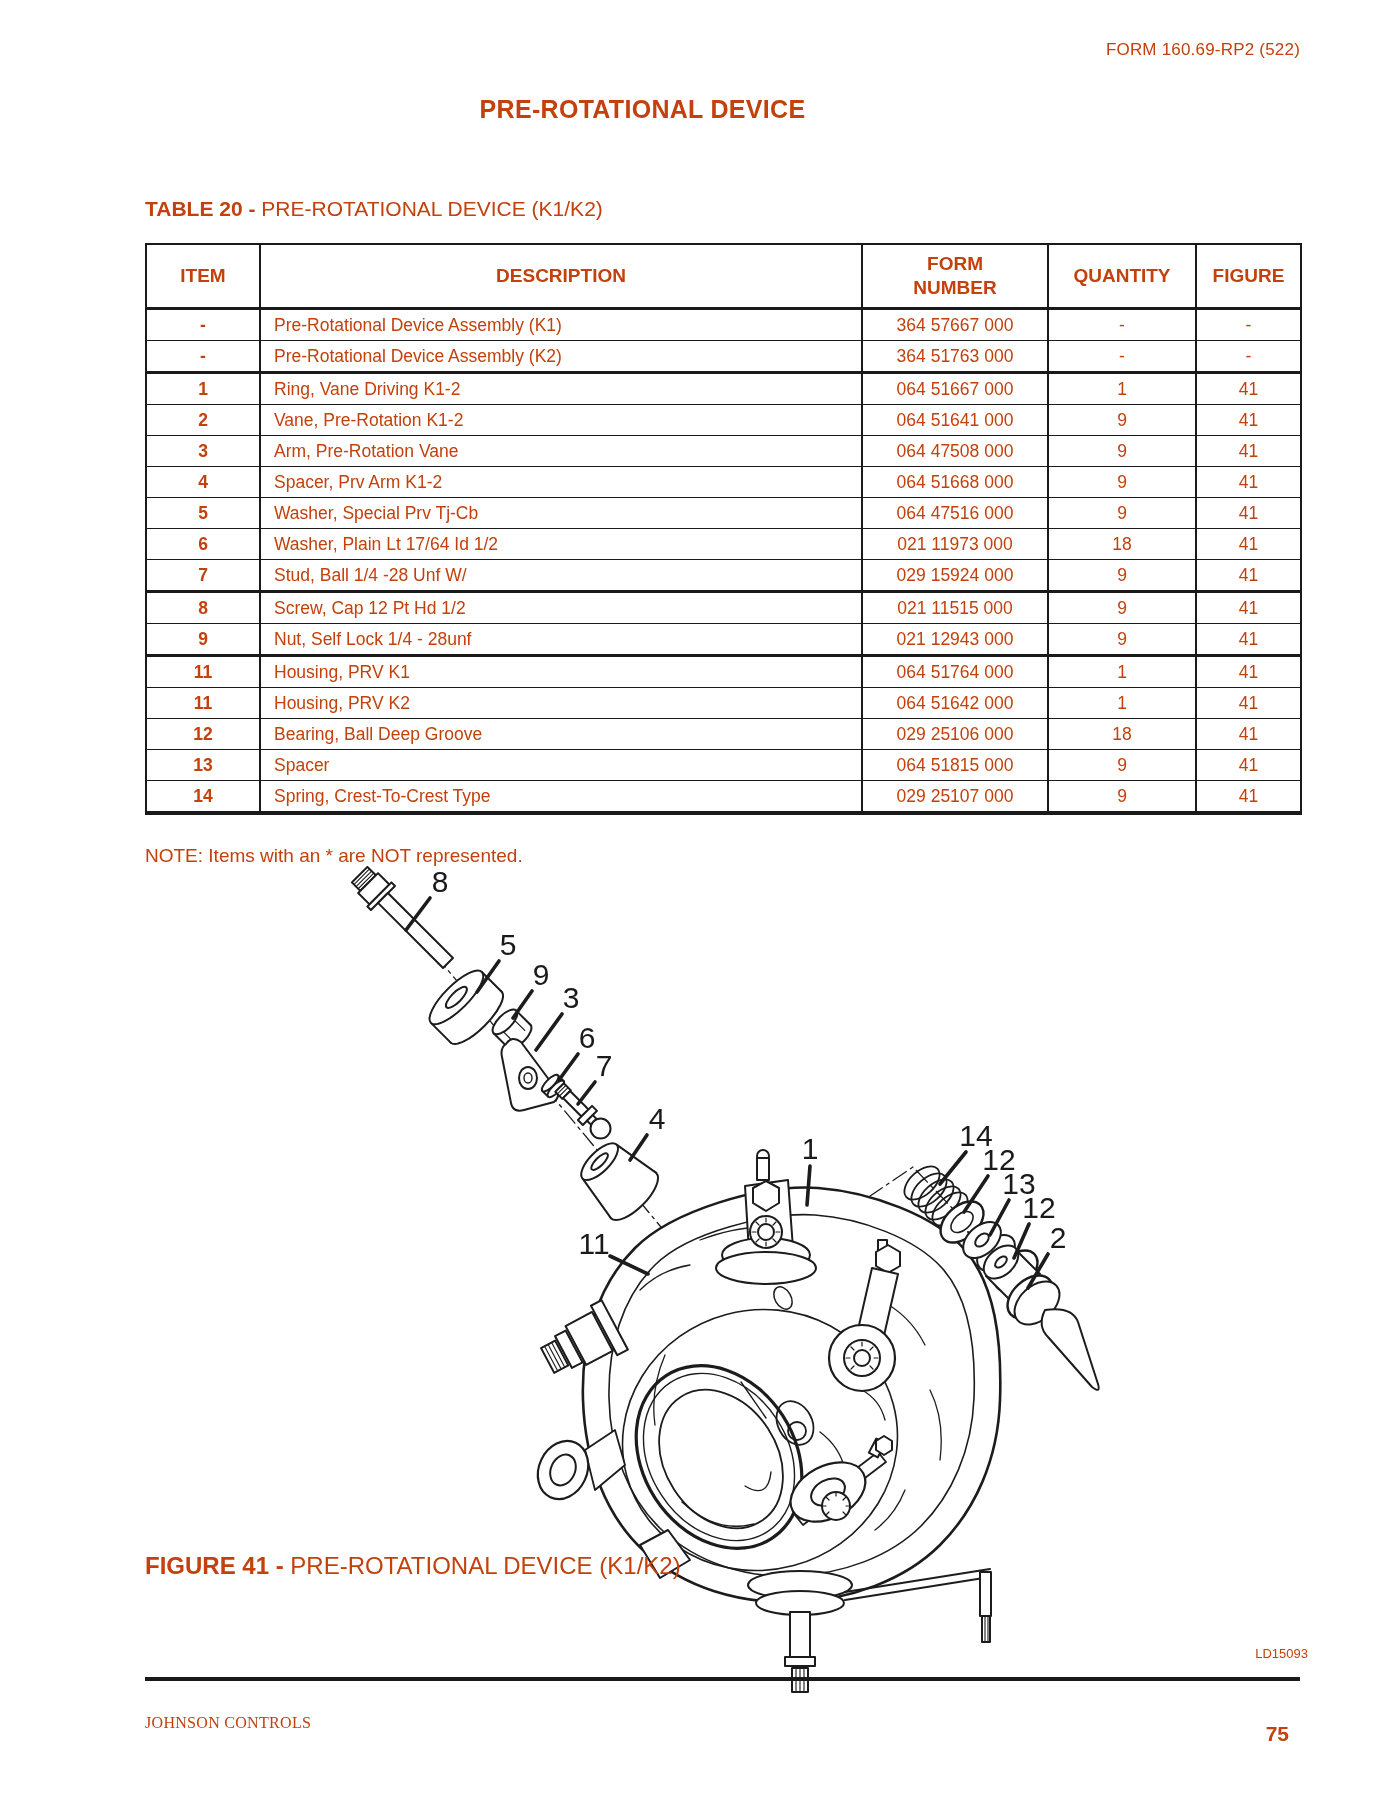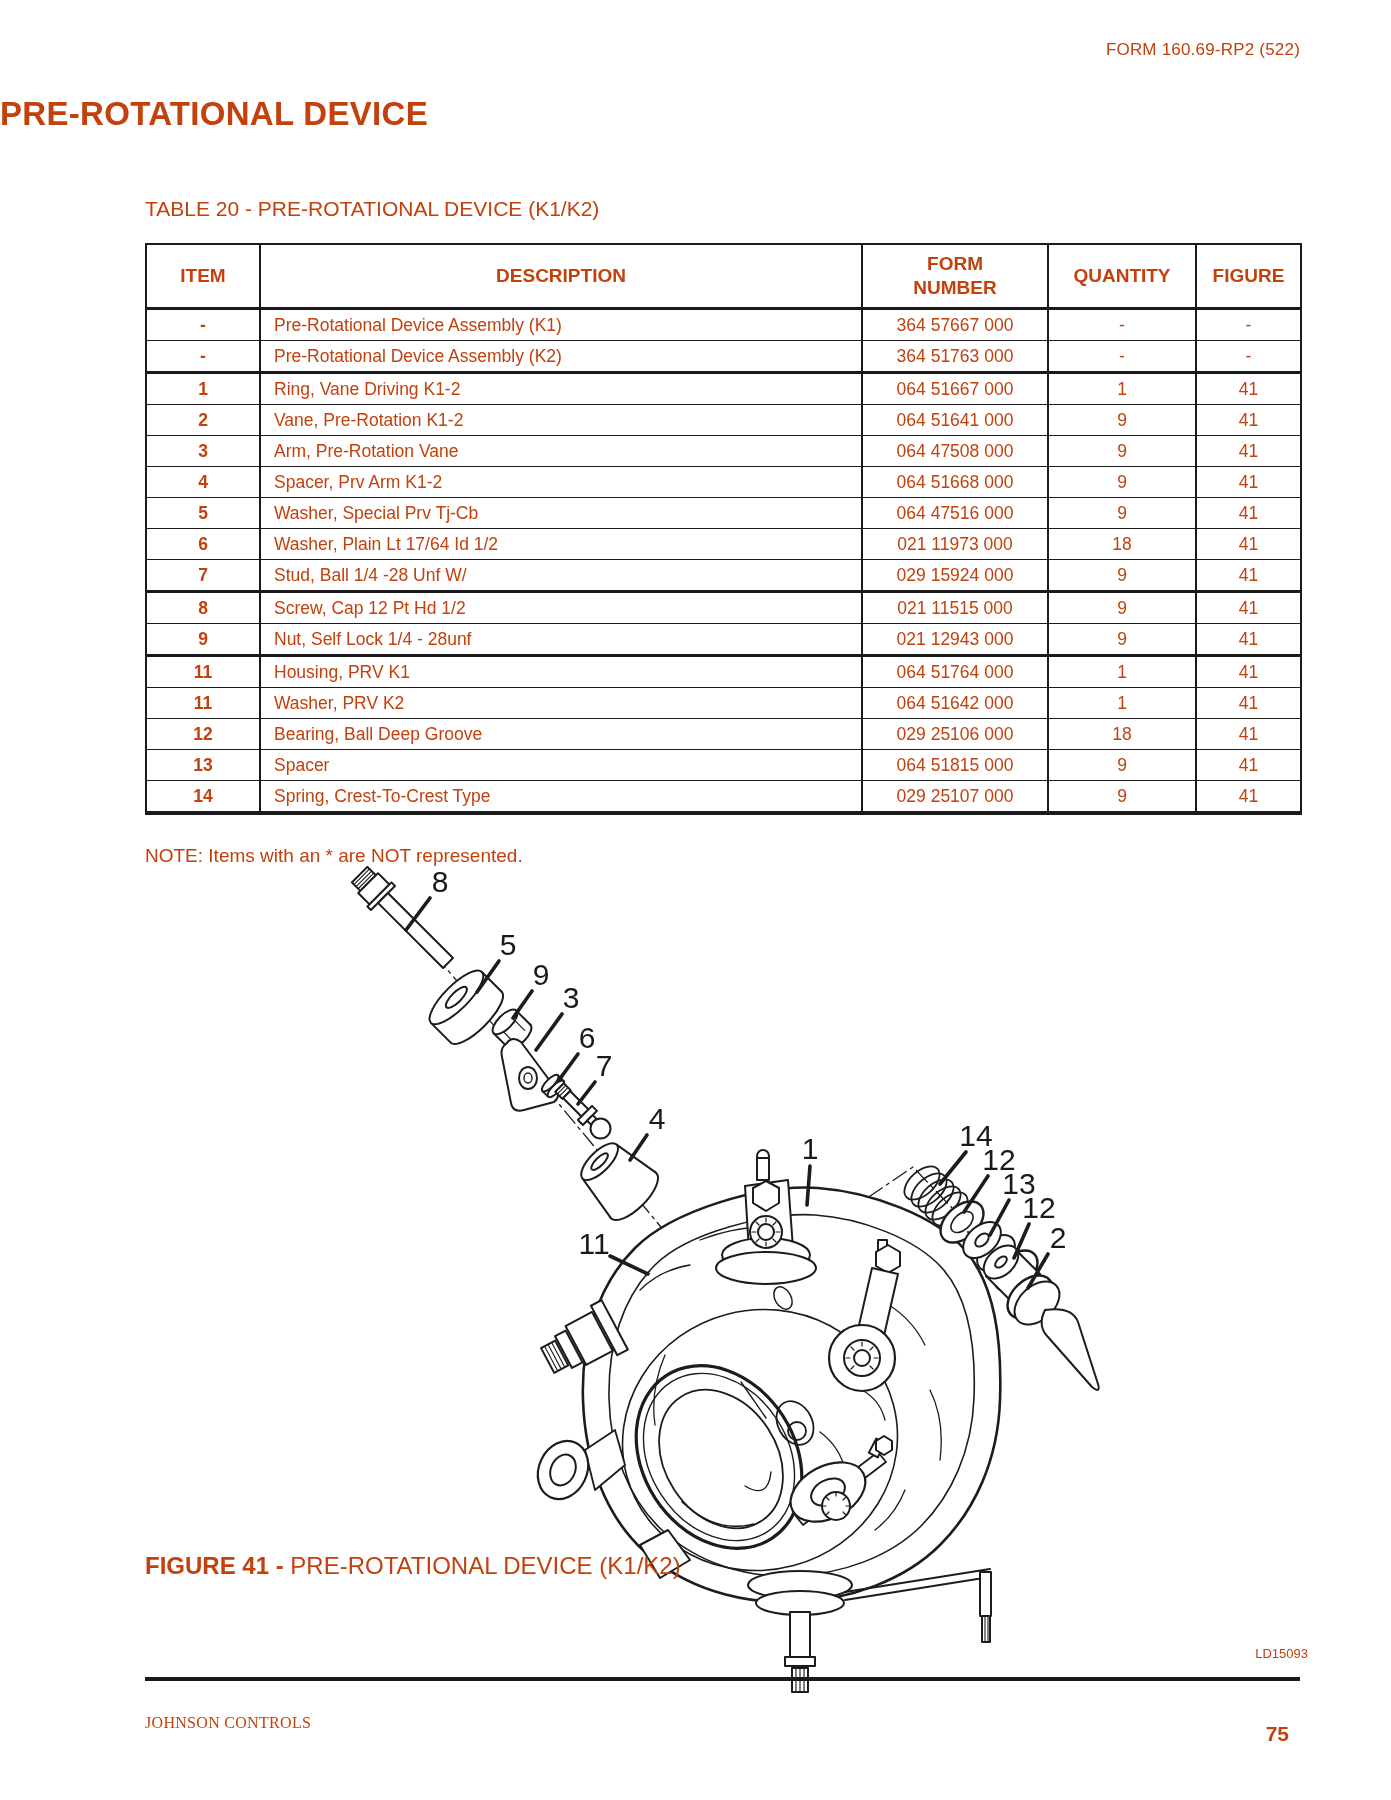--- a/index.html
+++ b/index.html
@@ -2,24 +2,24 @@
 <html><head>
 <meta charset="utf-8">
 <style>
   html,body { margin:0; padding:0; background:#e8e8e8; }
   .page {
     position:relative; width:1391px; height:1800px; margin:0 auto;
     background:#ffffff; font-family:"Liberation Sans", sans-serif; color:#c2410c;
     overflow:hidden;
   }
   .form-number { position:absolute; top:40px; right:91px; font-size:17px; letter-spacing:0.2px; }
-  .doc-title { position:absolute; top:95px; left:0; width:1285px; 
-    font-size:33px; font-weight:bold; letter-spacing:0.3px; }
+  .doc-title { position:absolute; top:95px; left:0; width:1285px; text-align:center;
+    font-size:25px; font-weight:bold; letter-spacing:0.3px; }
   .table-caption { position:absolute; top:197px; left:145px; font-size:21px; }
-  .table-caption .b { font-weight:normal; }
+  .table-caption .b { font-weight:bold; }
   table.parts { position:absolute; top:243px; left:145px; width:1155px;
     border-collapse:collapse; table-layout:fixed; }
   table.parts col.c-item { width:114px; }
   table.parts col.c-desc { width:602px; }
   table.parts col.c-part { width:186px; }
   table.parts col.c-qty  { width:148px; }
   table.parts col.c-fig  { width:105px; }
   table.parts th {
     border:2.5px solid #1a1a1a; border-bottom:3.5px solid #1a1a1a;
     height:62px; font-size:19px; font-weight:bold; text-align:center;
@@ -154,21 +154,21 @@
         </tr>
         <tr>
           <td class="col-item">11</td>
           <td class="col-desc">Housing, PRV K1</td>
           <td class="col-part">064 51764 000</td>
           <td class="col-qty">1</td>
           <td class="col-fig">41</td>
         </tr>
         <tr>
           <td class="col-item">11</td>
-          <td class="col-desc">Washer, PRV K2</td>
+          <td class="col-desc">Housing, PRV K2</td>
           <td class="col-part">064 51642 000</td>
           <td class="col-qty">1</td>
           <td class="col-fig">41</td>
         </tr>
         <tr>
           <td class="col-item">12</td>
           <td class="col-desc">Bearing, Ball Deep Groove</td>
           <td class="col-part">029 25106 000</td>
           <td class="col-qty">18</td>
           <td class="col-fig">41</td>

